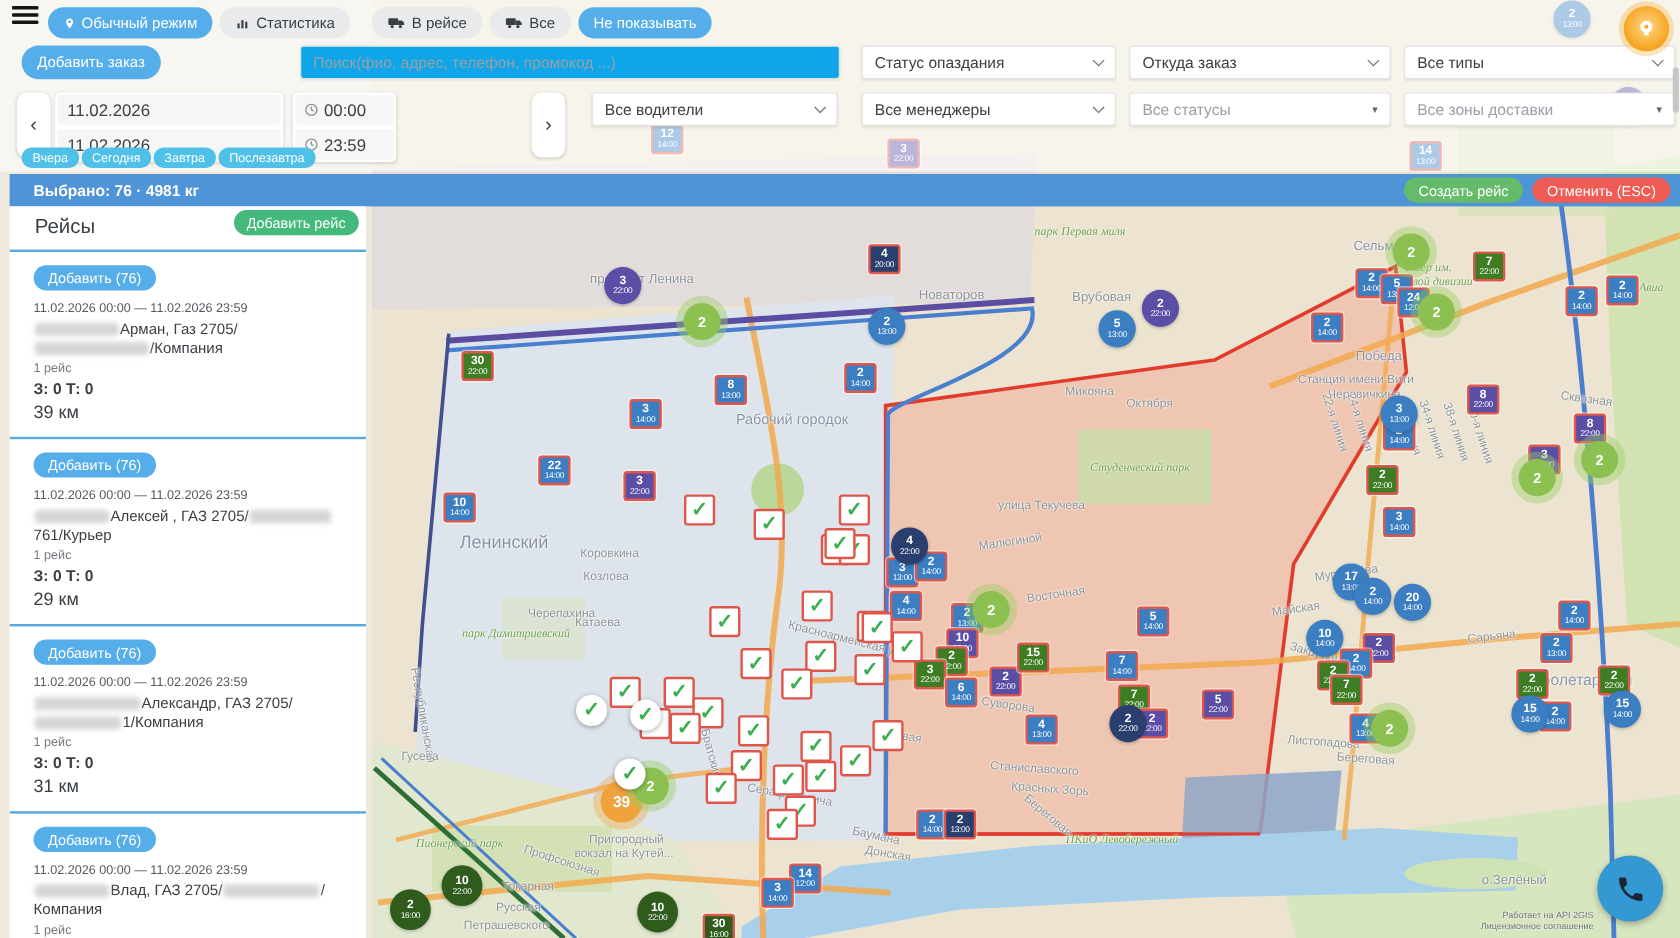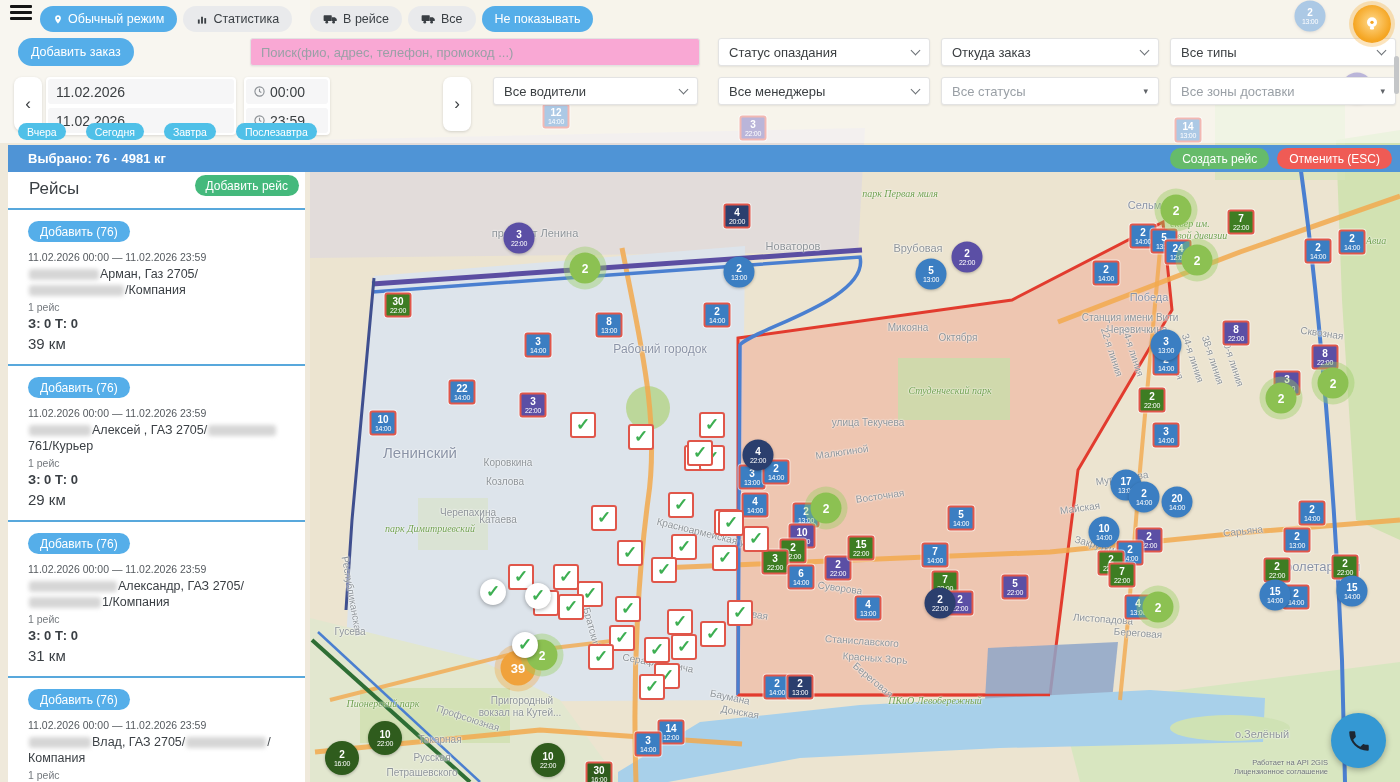--- a/index.html
+++ b/index.html
@@ -53,38 +53,38 @@
       display:inline-flex;align-items:center;gap:5px;cursor:pointer;white-space:nowrap;}
   .pill-btn.active{background:var(--accent_blue);color:#fff;}
   .pill-btn.idle{background:#e9eaec;color:#3a3f44;}
   .sp16{width:18px;}
   .mr6{margin-right:6px;}
   .ico{display:inline-flex;align-items:center;}
 
   #add-order{left:18px;top:38px;}
   #search-box{left:250px;top:38px;width:450px;height:28px;}
   #search-box input{width:100%;height:100%;border:1px solid #e2e2e2;border-radius:3px;
-      padding:0 10px;font-size:13px;color:#3c4043;background:#f9a8d4;box-shadow:0 1px 2px rgba(0,0,0,.06);}
+      padding:0 10px;font-size:13px;color:#3c4043;background:#0ea5e9;box-shadow:0 1px 2px rgba(0,0,0,.06);}
   #search-box input::placeholder{color:#9aa0a6;}
   .dd{height:28px;background:#fff;border:1px solid #e3e3e3;border-radius:3px;display:flex;
       align-items:center;justify-content:space-between;padding:0 10px;font-size:13px;color:#3c4043;
       box-shadow:0 1px 2px rgba(0,0,0,.08);cursor:pointer;}
   .dd.placeholder{color:#9aa0a6;}
   .chev{width:7px;height:7px;border-right:1.5px solid #6b7075;border-bottom:1.5px solid #6b7075;
       transform:rotate(45deg);margin-top:-4px;flex:0 0 auto;}
   .tri{color:#5f6368;font-size:9px;flex:0 0 auto;}
   .nav-btn{width:28px;height:54px;background:#fff;border:none;border-radius:8px;
       box-shadow:0 1px 3px rgba(0,0,0,.15);font-size:17px;color:#3c4043;cursor:pointer;}
   .field{background:#f6f6f7;border-radius:3px;height:25px;display:flex;align-items:center;
       padding:0 8px;font-size:14px;color:#3c4043;gap:5px;}
   #dates{left:46px;top:77px;width:190px;display:flex;flex-direction:column;gap:4px;background:#fff;
       border-radius:4px;padding:2px;box-shadow:0 1px 3px rgba(0,0,0,.12);}
   #times{left:244px;top:77px;width:86px;display:flex;flex-direction:column;gap:4px;background:#fff;
       border-radius:4px;padding:2px;box-shadow:0 1px 3px rgba(0,0,0,.12);}
-  #quick-tags{left:18px;top:123px;display:flex;gap:20px;}
+  #quick-tags{left:18px;top:123px;display:flex;gap:2px;}
   .tag{background:var(--tag_cyan);color:#fff;font-size:10.5px;border:none;border-radius:9px;
       height:17px;padding:0 9px;cursor:pointer;}
   #scrollthumb{position:absolute;right:1px;top:56px;width:5px;height:38px;background:#c4c6c8;
       border-radius:3px;z-index:9;cursor:pointer;}
 
   
   #selbar{position:absolute;left:8px;right:0;top:145px;height:27px;background:var(--bar_blue);
       z-index:6;display:flex;align-items:center;color:#fff;font-size:13px;font-weight:bold;
       padding-left:20px;}
   #selbar .grow{flex:1;}

